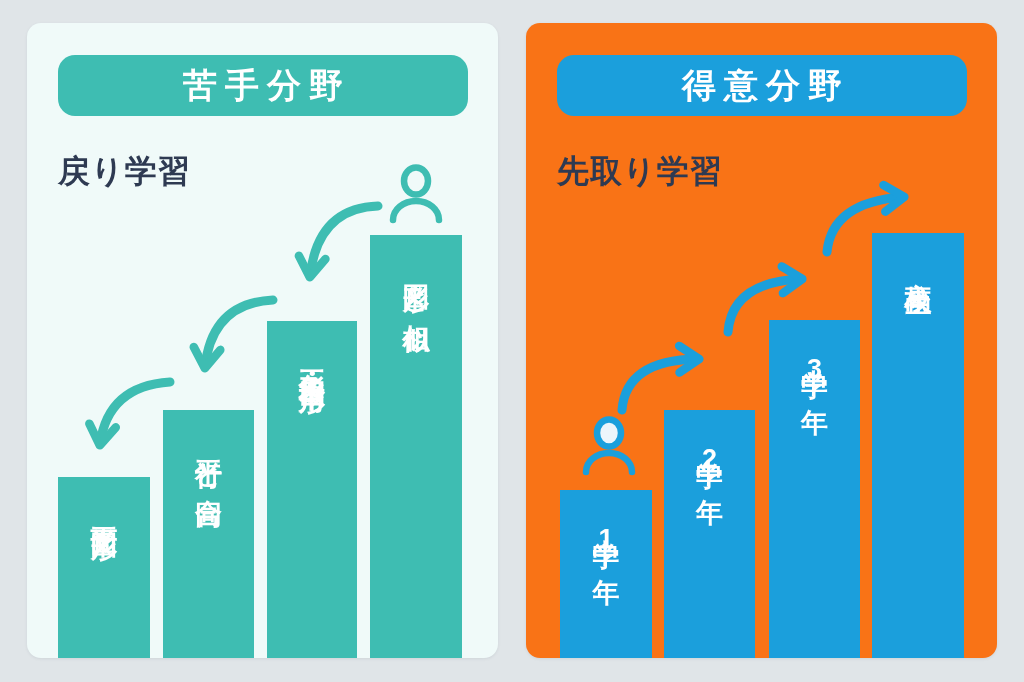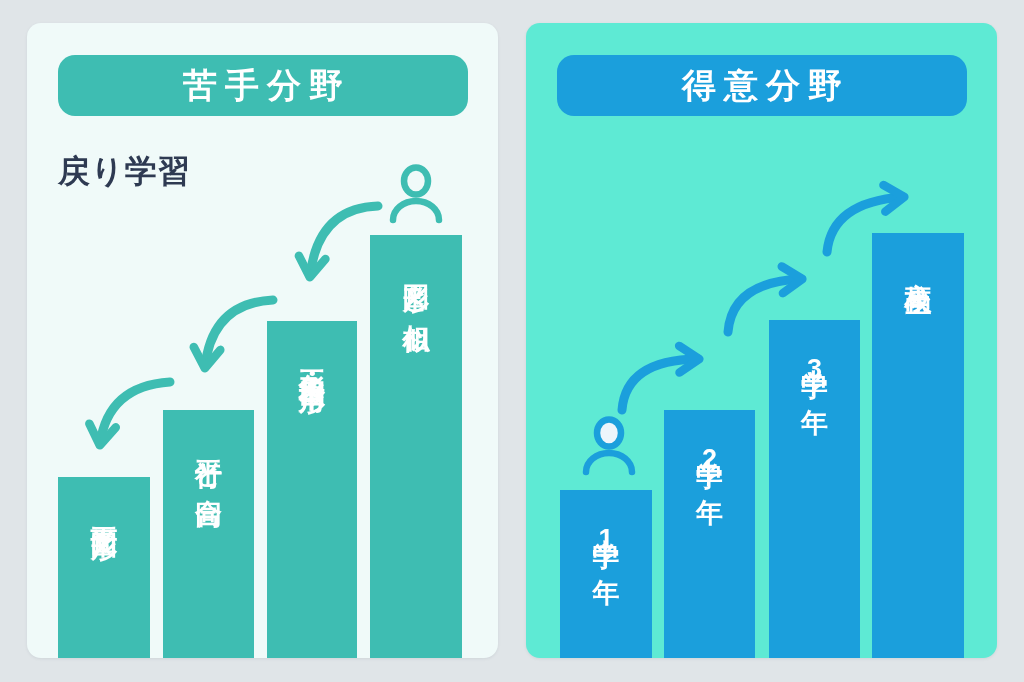--- a/index.html
+++ b/index.html
@@ -10,21 +10,21 @@
     overflow:hidden;
   }
   .canvas{position:relative;width:1024px;height:682px;background:#e0e5e8;}
 
   .panel{
     position:absolute;top:23px;width:471px;height:635px;
     border-radius:14px;
     box-shadow:0 1px 3px rgba(90,110,120,.12);
   }
   .panel.p-left{left:27px;background:#f0faf9;}
-  .panel.p-right{left:526px;background:#5eead4;}
+  .panel.p-right{left:526px;background:#f97316;}
 
   .badge{
     position:absolute;top:32px;left:31px;right:30px;height:61px;
     border-radius:17px;
     display:flex;align-items:center;justify-content:center;
     color:#ffffff;font-size:34px;font-weight:bold;
     letter-spacing:8px;padding-left:8px;box-sizing:border-box;
   }
   .badge.teal{background:#3ebdb2;}
   .badge.blue{background:#1b9fdc;}
@@ -106,20 +106,21 @@
         <path class="person-body stroke-teal" d="M366 197 A23 19 0 0 1 412 197"></path>
         <ellipse class="person-head-left stroke-teal" cx="389" cy="158" rx="12" ry="13.5"></ellipse>
       </g>
     </svg>
   </div>
 
   <div class="panel p-right">
     <div class="badge blue">
       <span>得意分野</span>
     </div>
+    <div class="subtitle">先取り学習</div>
 
     <div class="bar blue b0">
       <span class="vtext">中学1年</span>
     </div>
     <div class="bar blue b1">
       <span class="vtext">中学2年</span>
     </div>
     <div class="bar blue b2">
       <span class="vtext">中学3年</span>
     </div>

